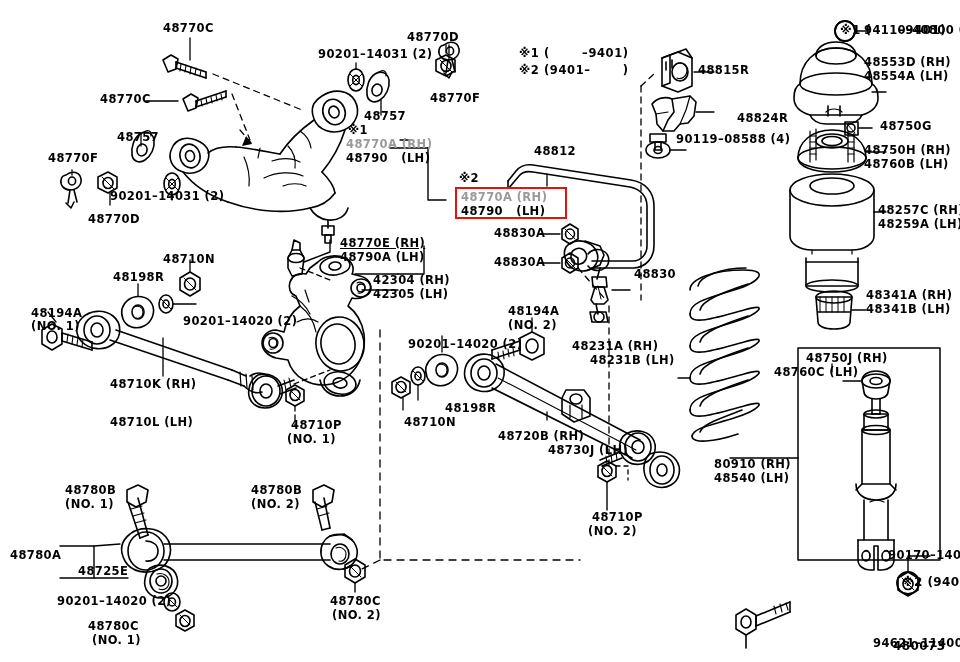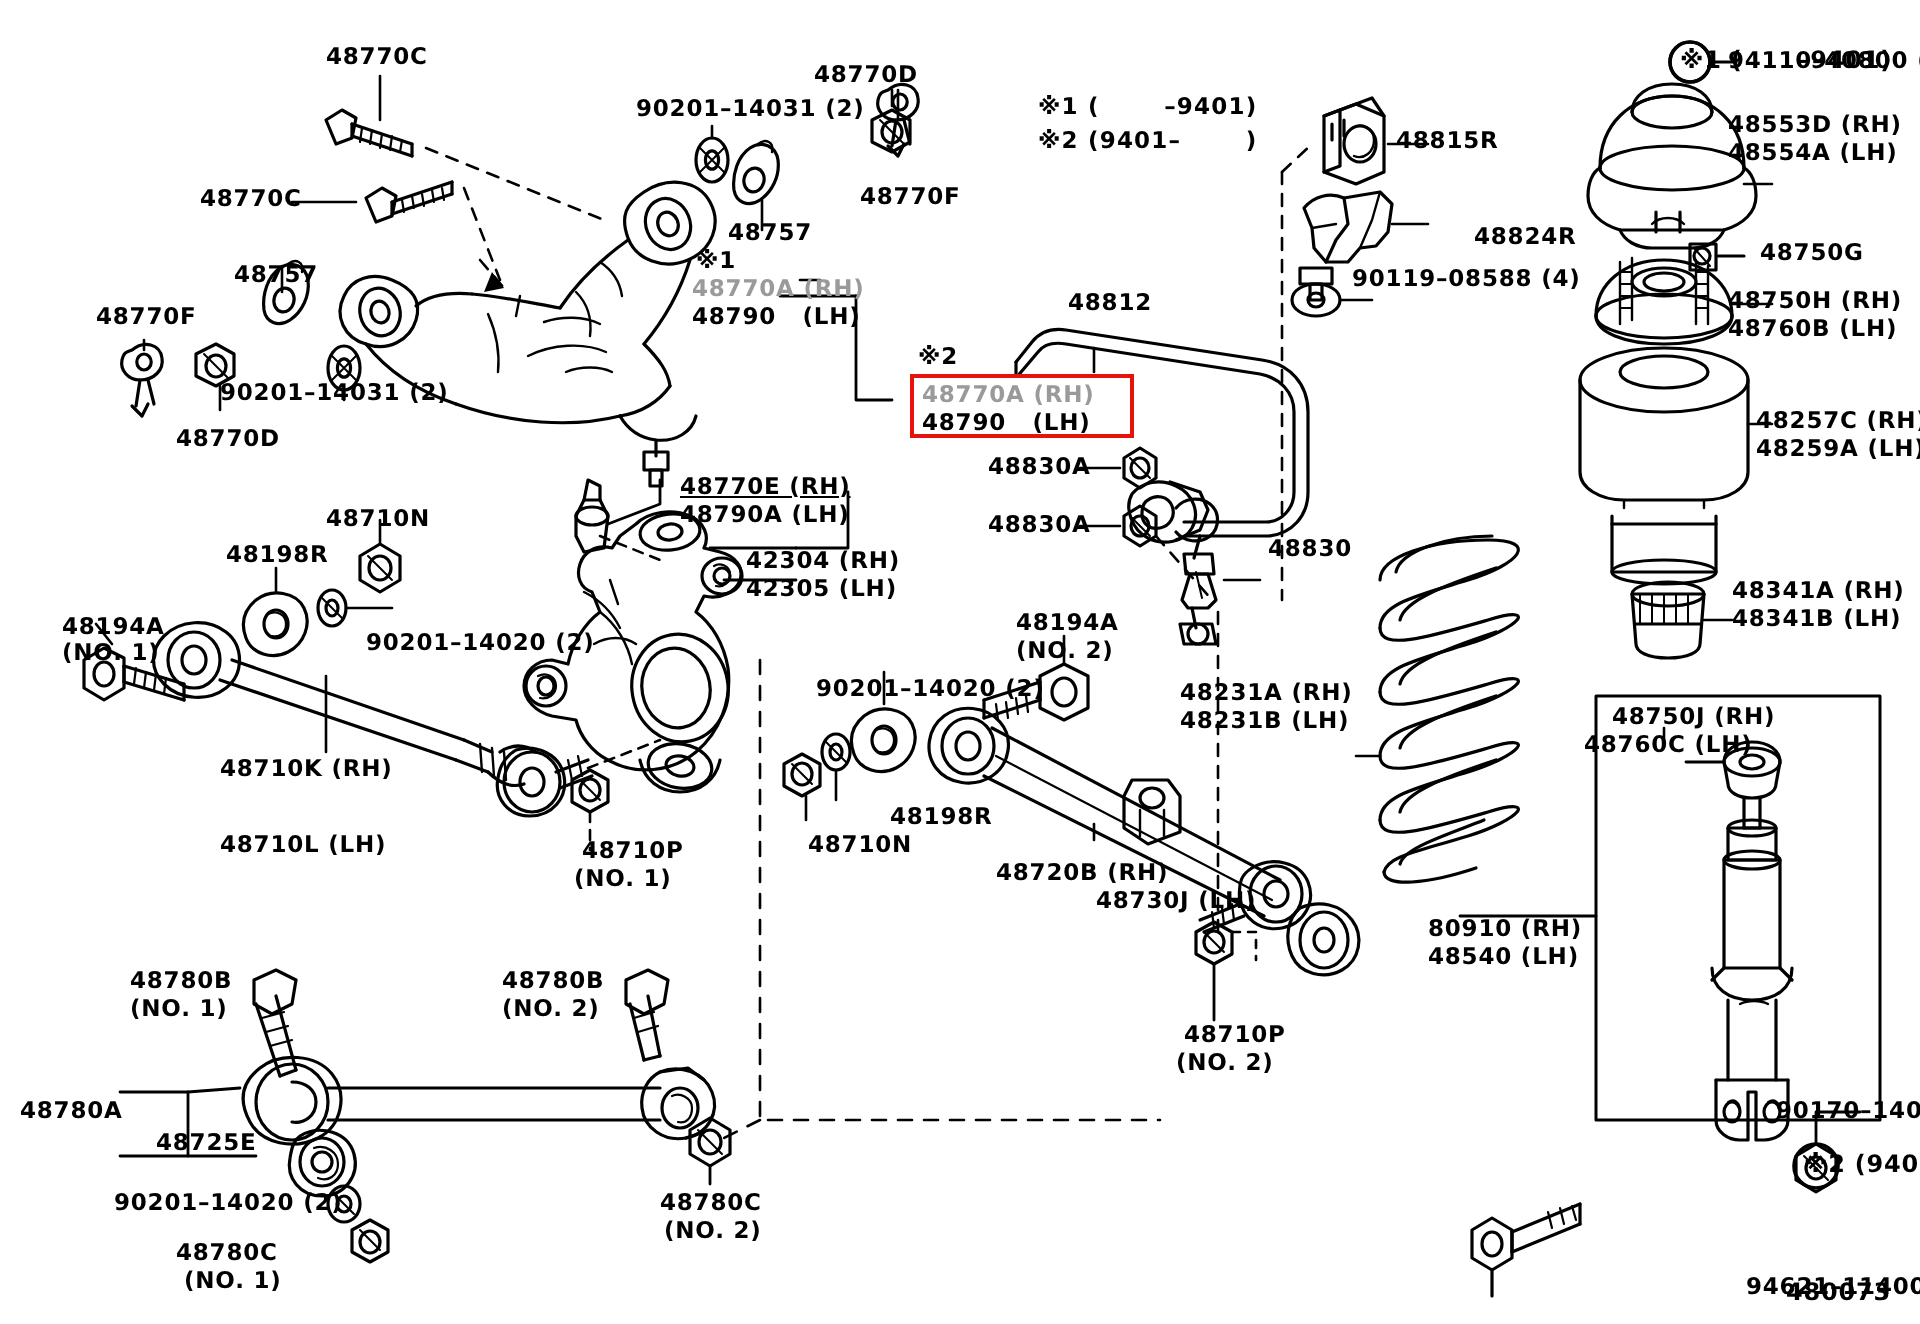--- a/index.html
+++ b/index.html
@@ -670,27 +670,27 @@
   <div class="lbl" style="left:287px;top:433px;">(NO. 1)</div>
 
   <div class="lbl" style="left:508px;top:305px;">48194A</div>
   <div class="lbl" style="left:508px;top:319px;">(NO. 2)</div>
   <div class="lbl" style="left:408px;top:338px;">90201–14020 (2)</div>
   <div class="lbl" style="left:445px;top:402px;">48198R</div>
   <div class="lbl" style="left:404px;top:416px;">48710N</div>
   <div class="lbl" style="left:498px;top:430px;">48720B (RH)</div>
   <div class="lbl" style="left:520px;top:444px;margin-left:28px;">48730J (LH)</div>
 
-  <div class="lbl" style="left:590px;top:340px;text-align:center;">48231A (RH)</div>
+  <div class="lbl" style="left:572px;top:340px;text-align:center;">48231A (RH)</div>
   <div class="lbl" style="left:590px;top:354px;">48231B (LH)</div>
   <div class="lbl" style="left:592px;top:511px;">48710P</div>
   <div class="lbl" style="left:588px;top:525px;">(NO. 2)</div>
 
   <div class="lbl" style="left:806px;top:352px;">48750J (RH)</div>
-  <div class="lbl" style="left:792px;top:366px;">48760C (LH)</div>
+  <div class="lbl" style="left:774px;top:366px;">48760C (LH)</div>
   <div class="lbl" style="left:714px;top:458px;">80910 (RH)</div>
   <div class="lbl" style="left:714px;top:472px;">48540 (LH)</div>
   <div class="lbl" style="left:888px;top:549px;">90170–14006</div>
   <div class="lbl" style="left:873px;top:637px;">94621–11400</div>
   <div class="lbl" style="left:679px;top:649px;margin-top:36px;">90105–14082</div>
 
   <div class="lbl" style="left:65px;top:484px;">48780B</div>
   <div class="lbl" style="left:65px;top:498px;">(NO. 1)</div>
   <div class="lbl" style="left:251px;top:484px;">48780B</div>
   <div class="lbl" style="left:251px;top:498px;">(NO. 2)</div>

